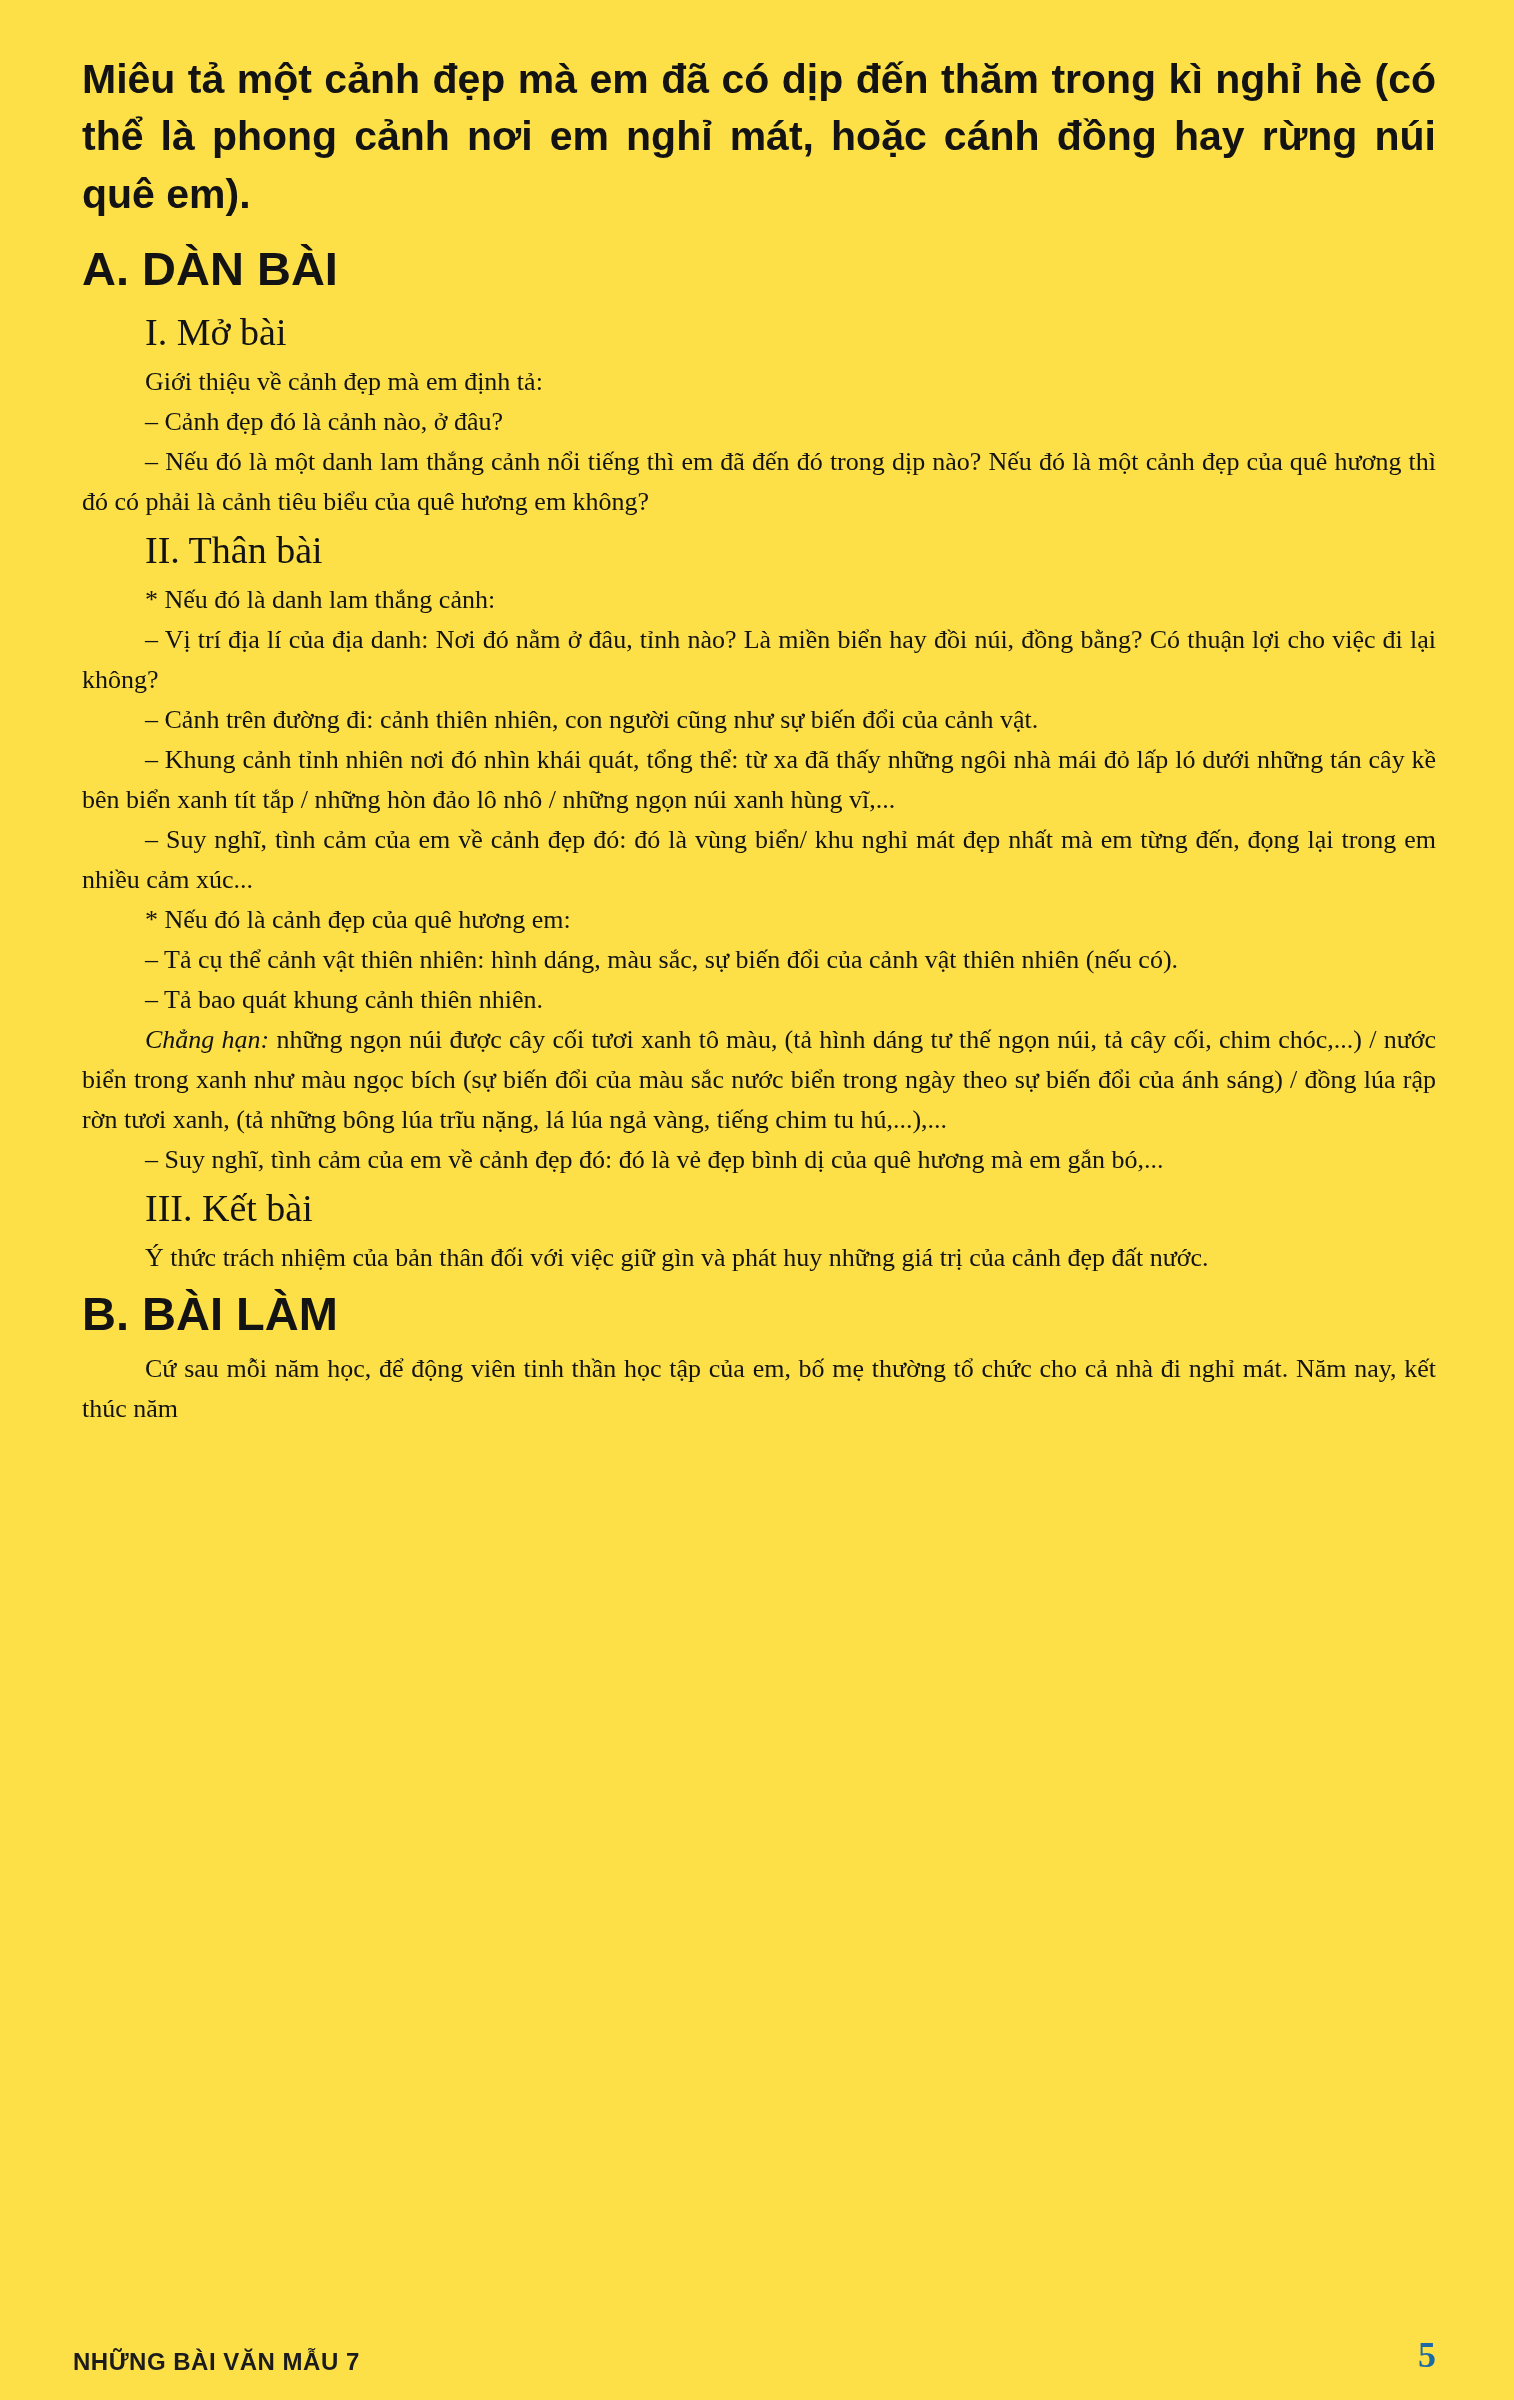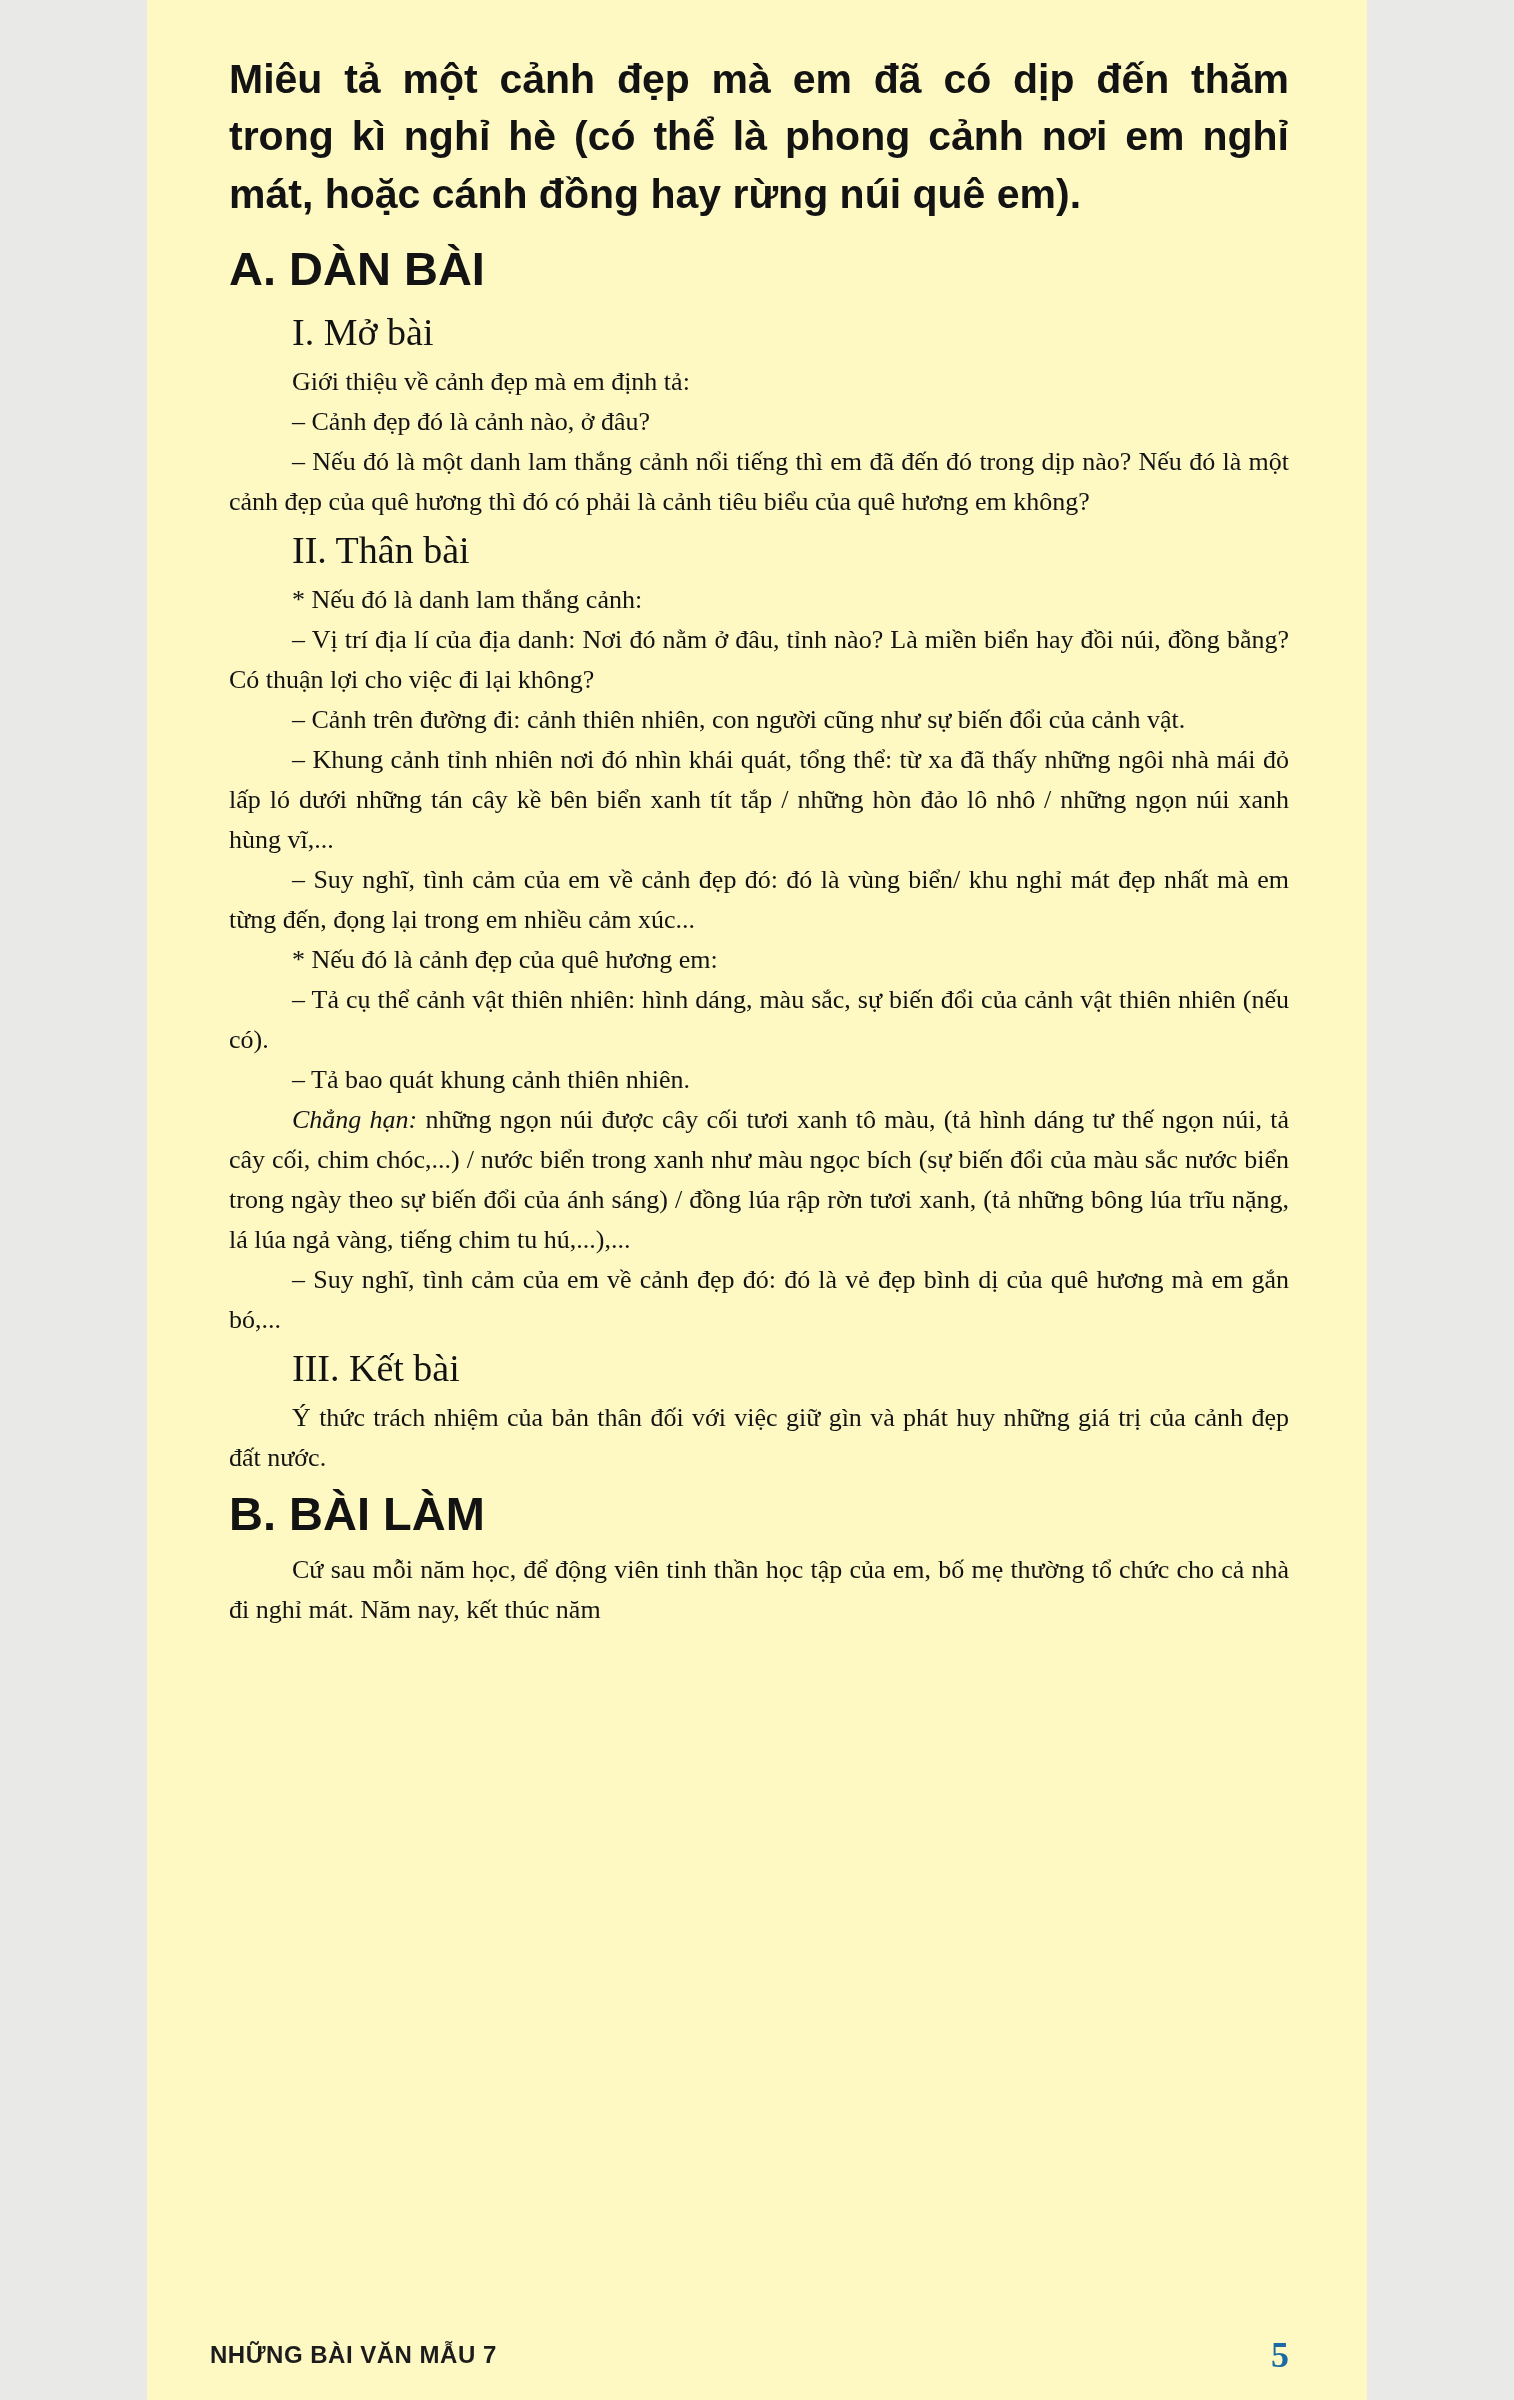--- a/index.html
+++ b/index.html
@@ -1,23 +1,23 @@
 <!DOCTYPE html>
 <html style="font-size:15px"><head>
 <meta charset="utf-8">
 <style>
   * { box-sizing: border-box; }
   html, body { margin: 0; padding: 0; }
   body { background: #e9e9e7; }
 
   .page {
-    width: 1220px;
+    width: 1514px;
     height: 2401px;
     margin: 0 auto;
-    background: #fef9c3;
+    background: #fde047;
     position: relative;
     color: #131313;
     font-family: "Liberation Serif", serif;
     overflow: hidden;
   }
 
   .content {
     padding: 51px 78px 0 82px;
   }
 
@@ -50,26 +50,26 @@
     font-size: 26px;
     line-height: 1.54;
     text-align: justify;
     text-indent: 63px;
   }
 
   .italic { font-style: italic; }
 
   .footer {
     position: absolute;
-    left: 63px;
+    left: 73px;
     right: 78px;
     bottom: 25px;
     display: flex;
     justify-content: space-between;
-    align-items: center;
+    align-items: flex-end;
   }
 
   .footer-left {
     font-family: "Liberation Sans", sans-serif;
     font-weight: 700;
     font-size: 24px;
     letter-spacing: 0.5px;
     color: #1c1c1c;
   }
 

